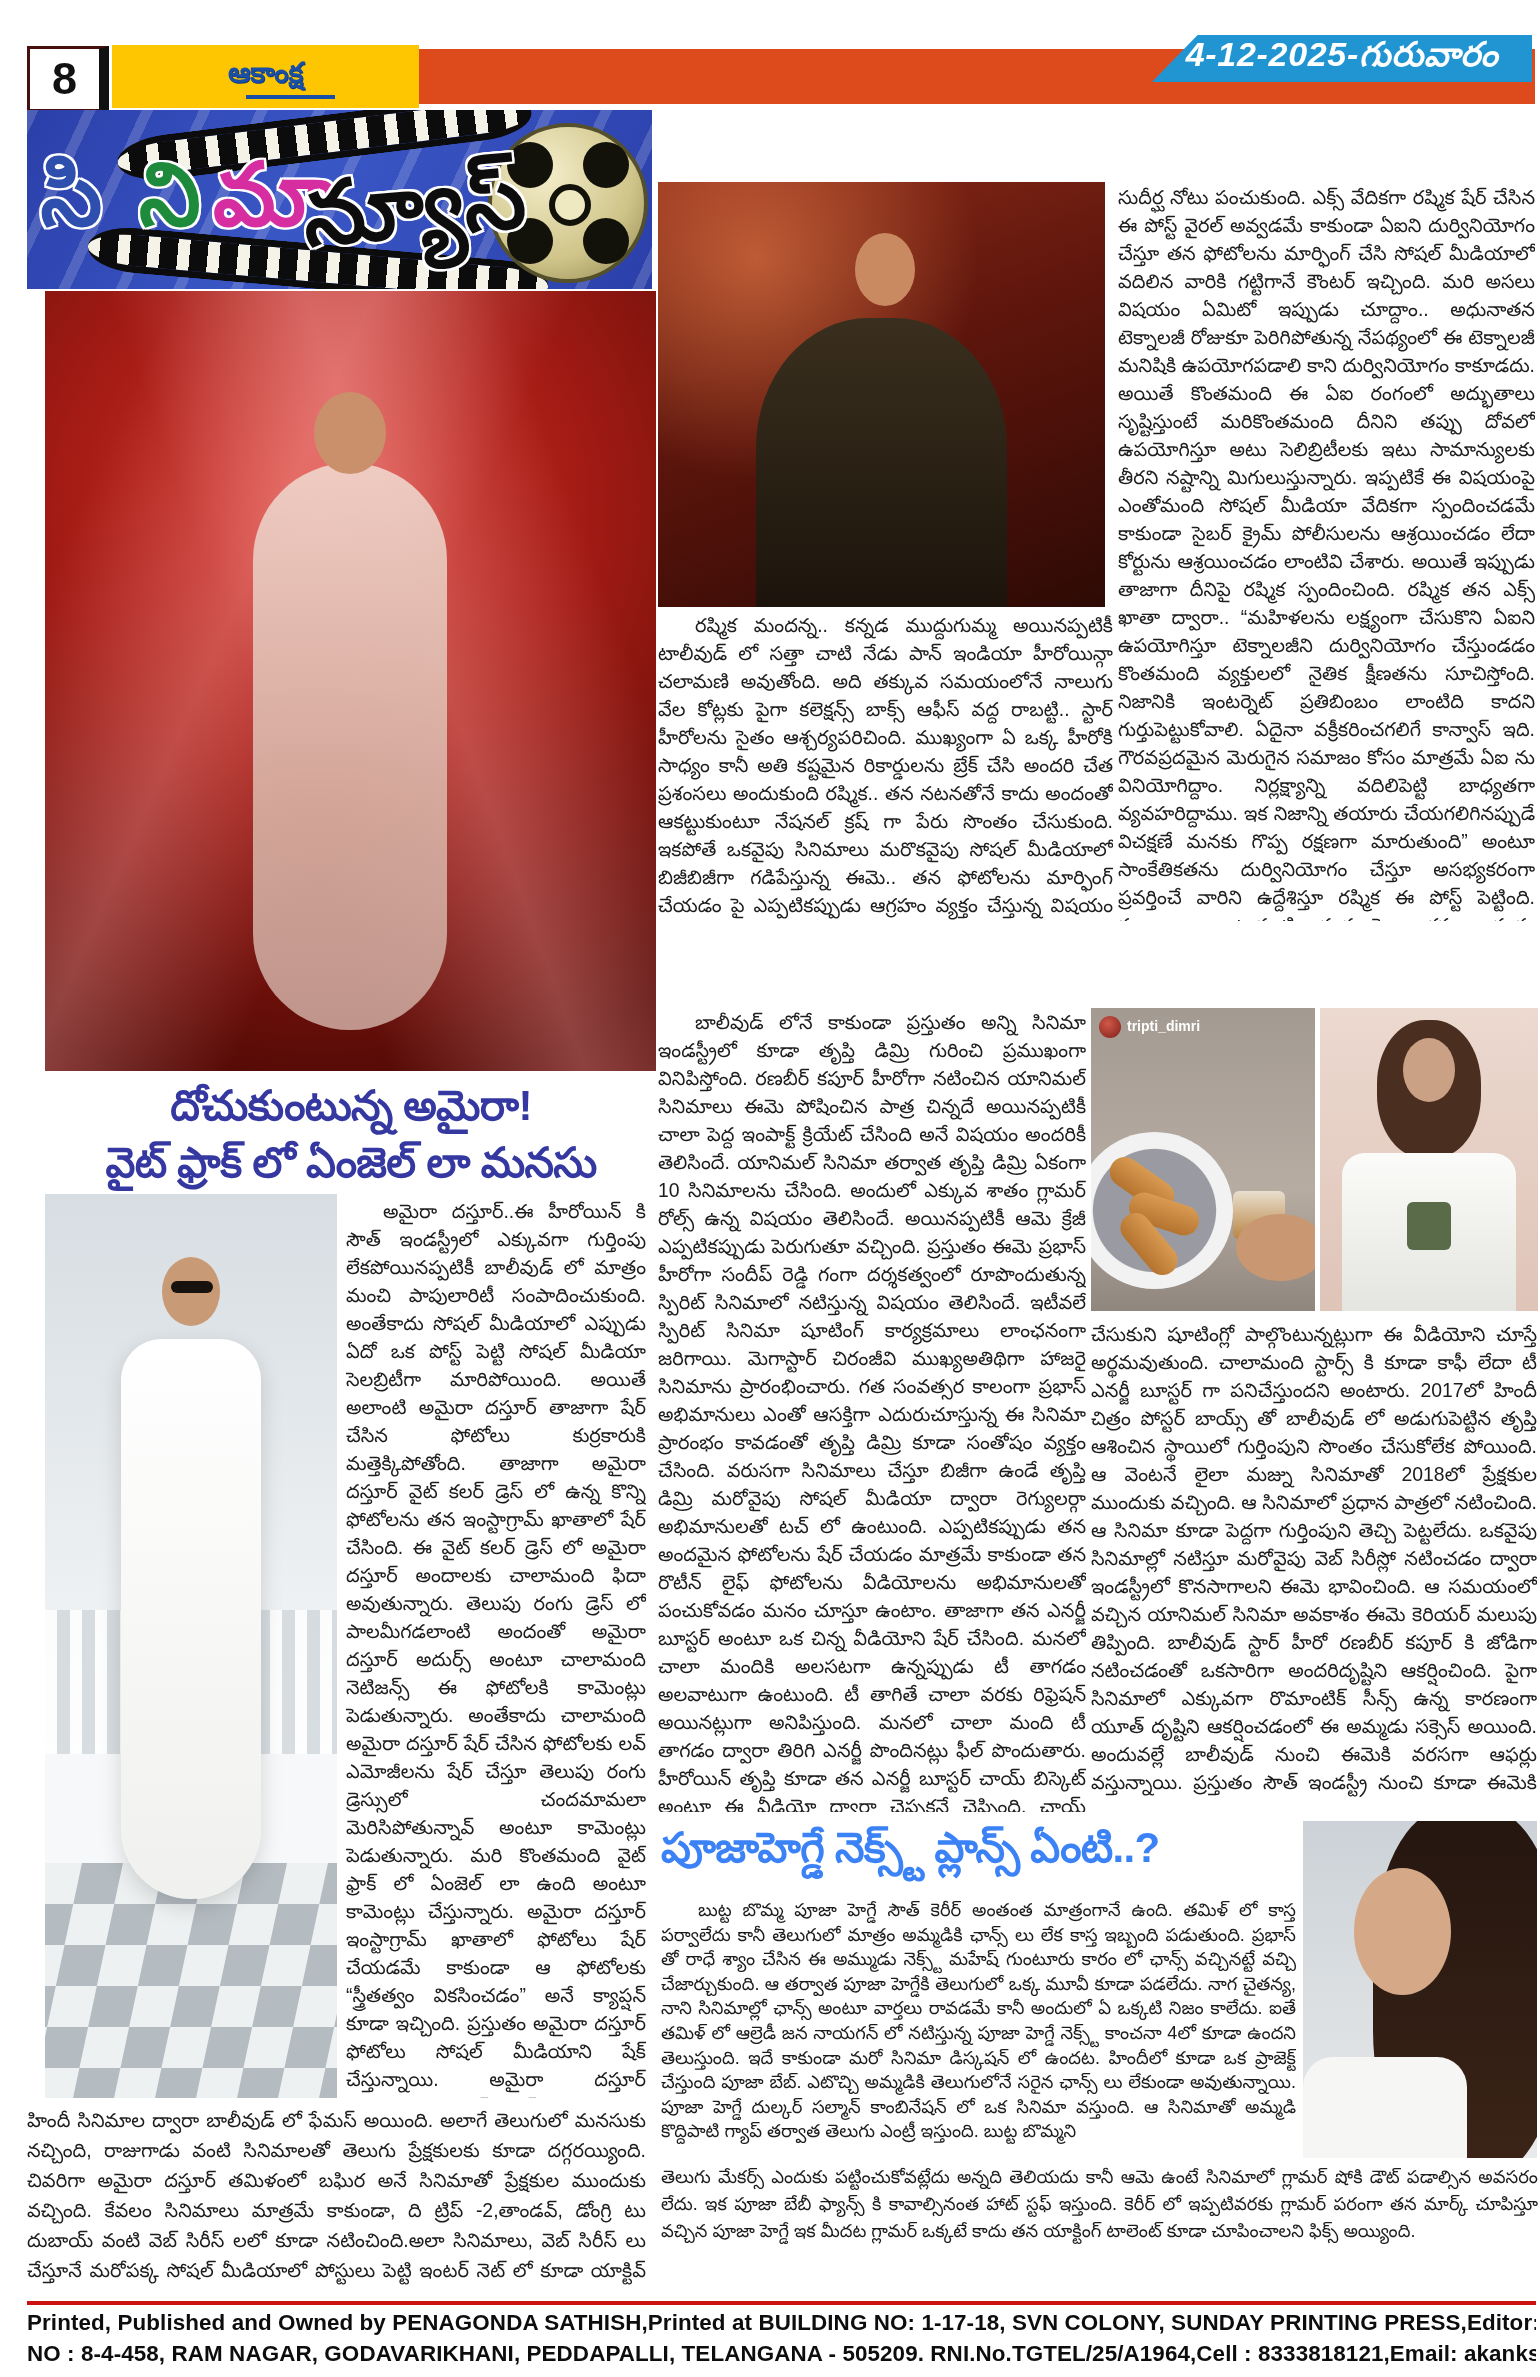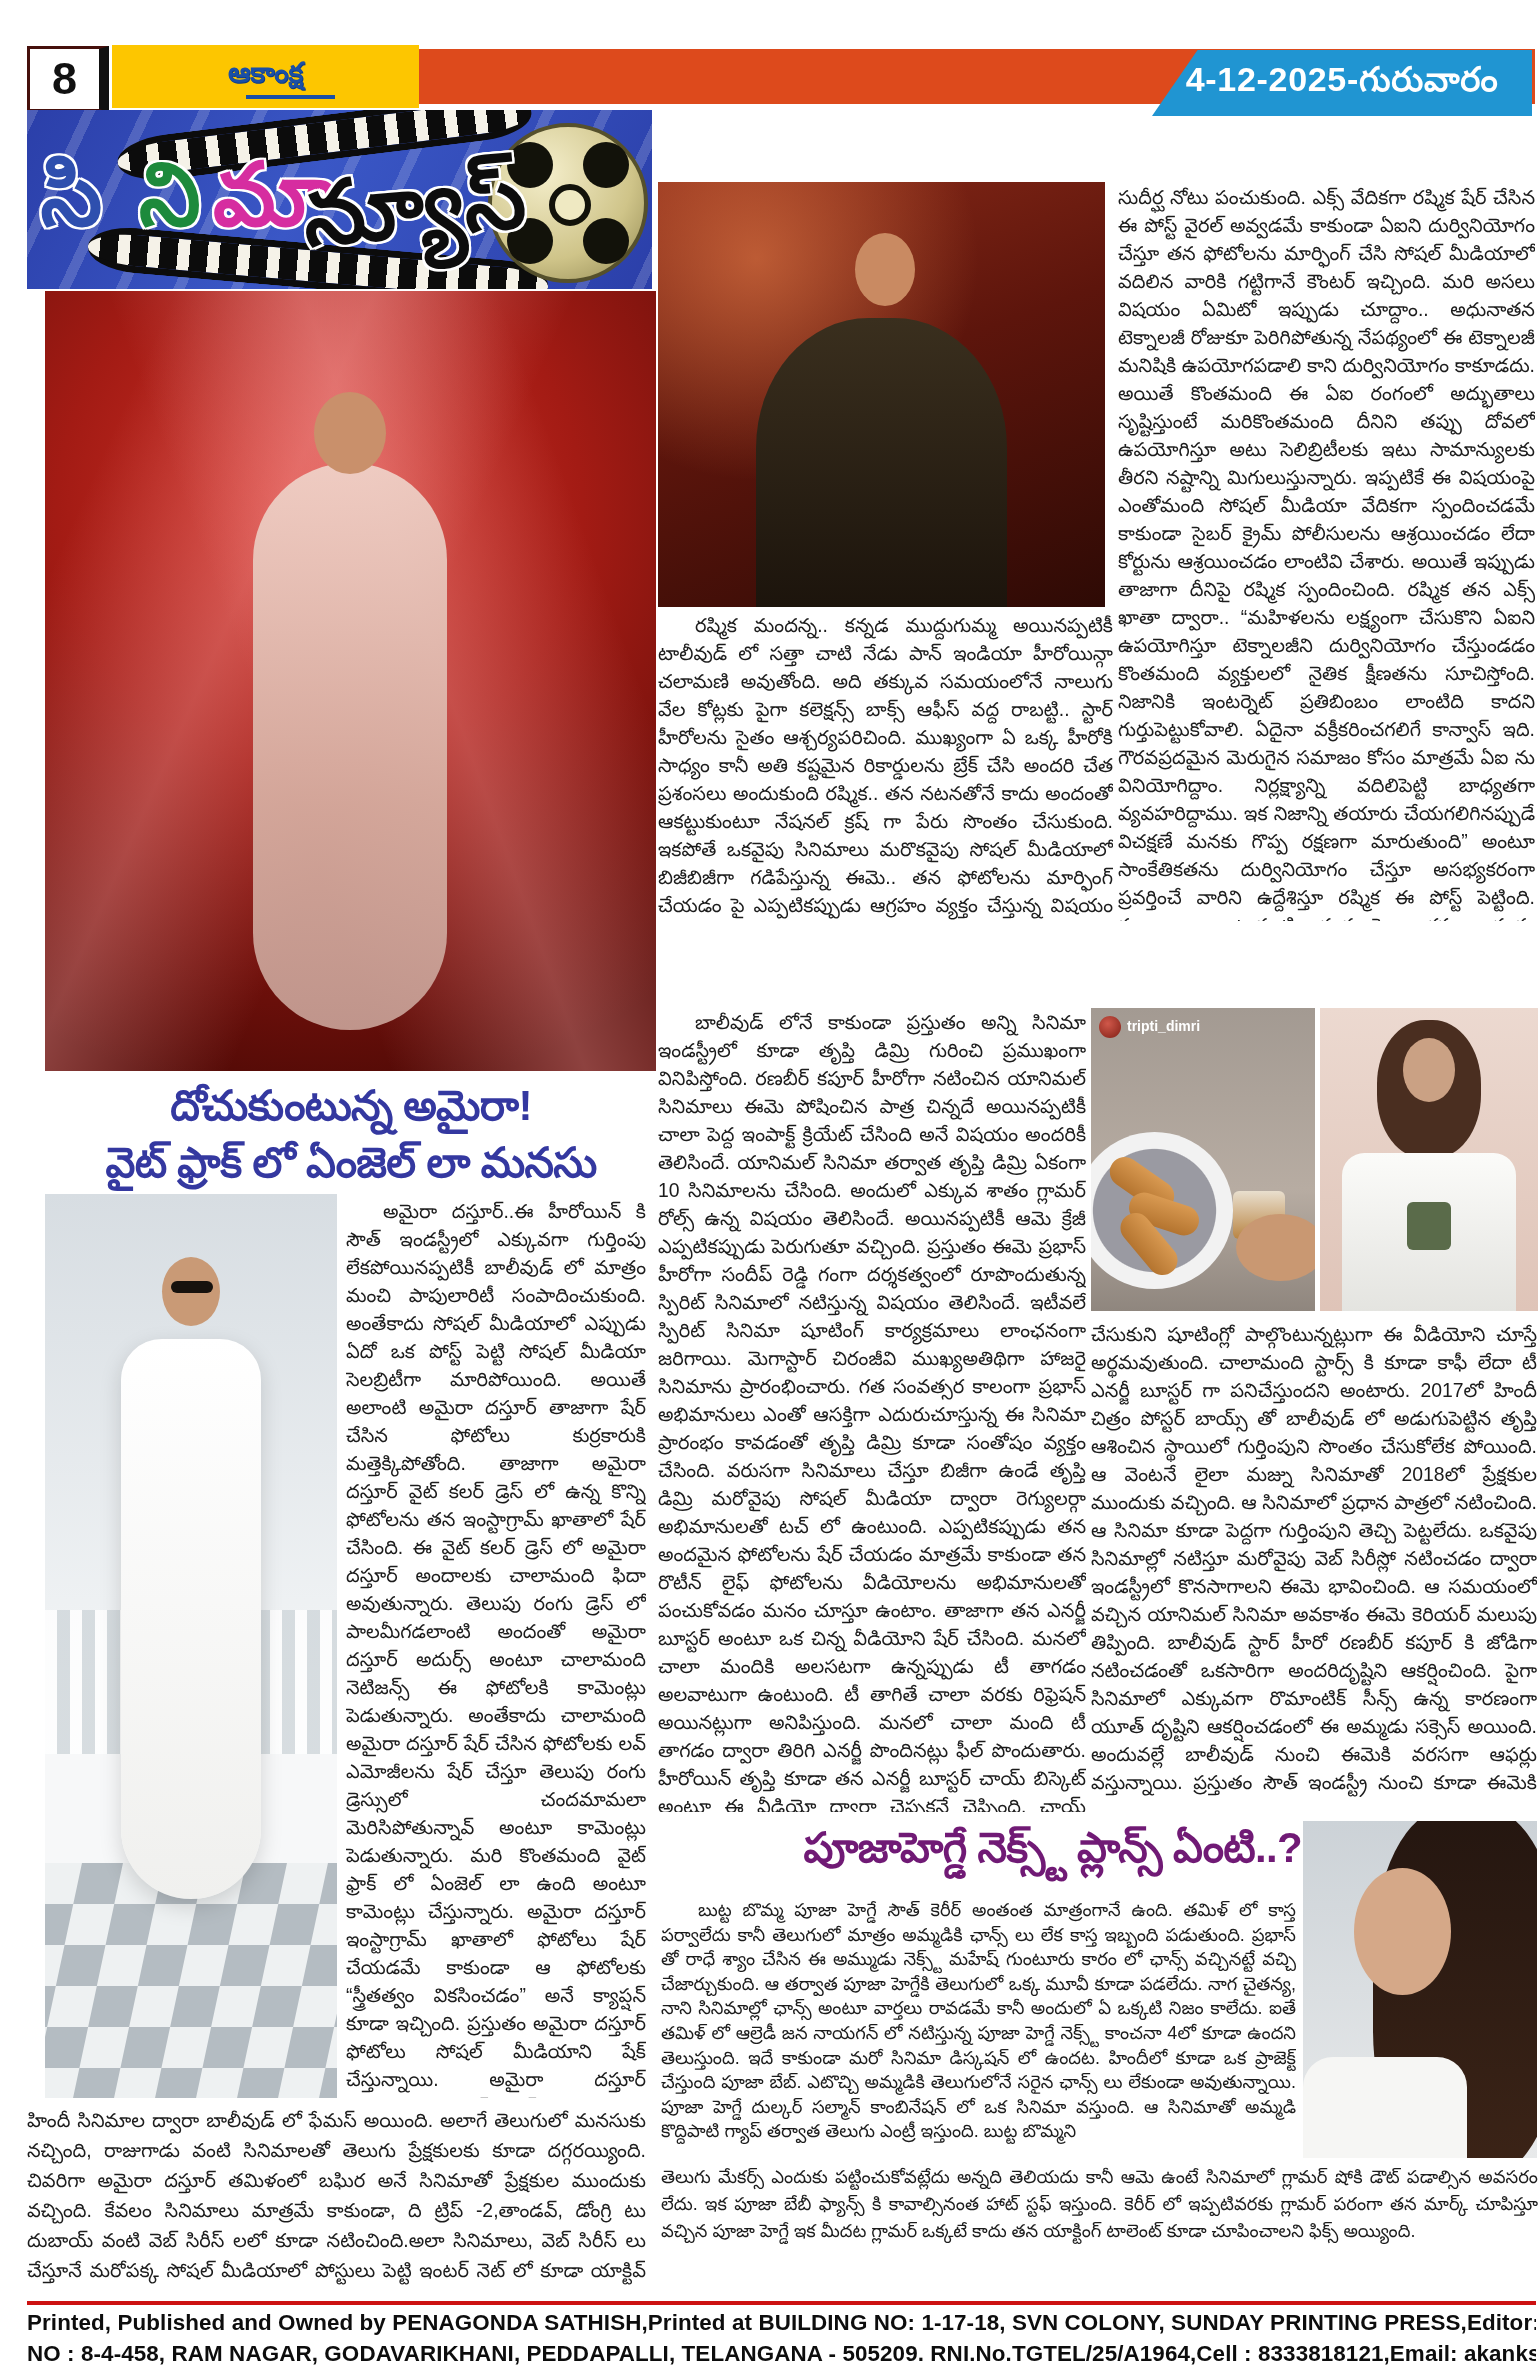--- a/index.html
+++ b/index.html
@@ -9,23 +9,23 @@
 
   
   .pagenum{left:27px;top:46px;width:69px;height:60px;background:#fff;border:3.7px solid #46100c;
            border-right:10.4px solid #111;font-size:45px;font-weight:bold;color:#111;
            display:flex;align-items:center;justify-content:center;}
   .logobox{left:112px;top:45px;width:307px;height:63px;background:#fdc600;
            display:flex;align-items:center;justify-content:center;}
   .logobox span{color:#1a4fa6;font-size:28px;font-weight:bold;text-shadow:0.7px 0.7px 0 #0c3a85;}
   .logoflourish{left:246px;top:95px;width:89px;height:3.7px;background:#1a4fa6;}
   .orangebar{left:417px;top:49px;width:1118px;height:55px;background:#dd4a1c;}
-  .datestrip{left:1152px;top:50px;width:380px;height:66px;background:#2095d2;
+  .datestrip{left:1152px;top:35px;width:380px;height:47px;background:#2095d2;
              clip-path:polygon(12% 0,100% 0,100% 100%,0 100%);
-             display:flex;align-items:center;justify-content:center;}
+             display:flex;align-items:center;justify-content:center;font-style:italic;}
   .datestrip span{color:#fff;font-size:34px;font-weight:bold;letter-spacing:0.7px;}
 
   
   .masthead{left:27px;top:110px;width:625px;height:179px;overflow:hidden;
             background:linear-gradient(120deg,#2b3fa9 0%,#3a57c6 45%,#2b3fa9 100%);}
   .masthead .rays{position:absolute;inset:0;
             background:repeating-linear-gradient(115deg,rgba(255,255,255,.16) 0 10.4px,transparent 10.4px 52px);}
   .filmstrip{position:absolute;height:31px;background:
              repeating-linear-gradient(90deg,#f5f2e8 0 12px,#0c0c0c 12px 30px);
              border-top:7.5px solid #0c0c0c;border-bottom:7.5px solid #0c0c0c;}
@@ -45,21 +45,21 @@
   .m-si{left:13.4px;top:34px;font-size:88px;color:#2e4fae;}
   .m-ni{left:112px;top:34px;font-size:88px;color:#1d8a3c;}
   .m-ma{left:186px;top:34px;font-size:88px;color:#d62da0;}
   .m-news{left:277px;top:45px;font-size:88px;color:#0d0d0d;transform:rotate(-5deg);}
 
   
   .headline{font-weight:800;text-align:center;line-height:1.15;letter-spacing:-0.7px;}
   .hl1{left:656px;top:112px;width:881px;font-size:46px;color:#e8241d;}
   .hl2{left:656px;top:933px;width:881px;font-size:46px;color:#2c2d87;}
   .hl3{left:56px;top:1078px;width:590px;font-size:42px;color:#3438a0;line-height:1.35;}
-  .hl4{left:661px;top:1824px;width:641px;font-size:42px;color:#701a75;text-align:right;}
+  .hl4{left:661px;top:1824px;width:641px;font-size:42px;color:#3b82f6;text-align:left;}
 
   
   .body{font-size:19.4px;line-height:28px;text-align:justify;color:#1c1c1c;overflow:hidden;}
   .indent{text-indent:37px;}
   .small{font-size:18px;line-height:24.6px;}
 
   
   .photo{overflow:hidden;}
   .ph-rashmika{left:658px;top:182px;width:447px;height:425px;
       background:radial-gradient(circle at 22% 18%,rgba(235,130,75,.6),transparent 45%),

